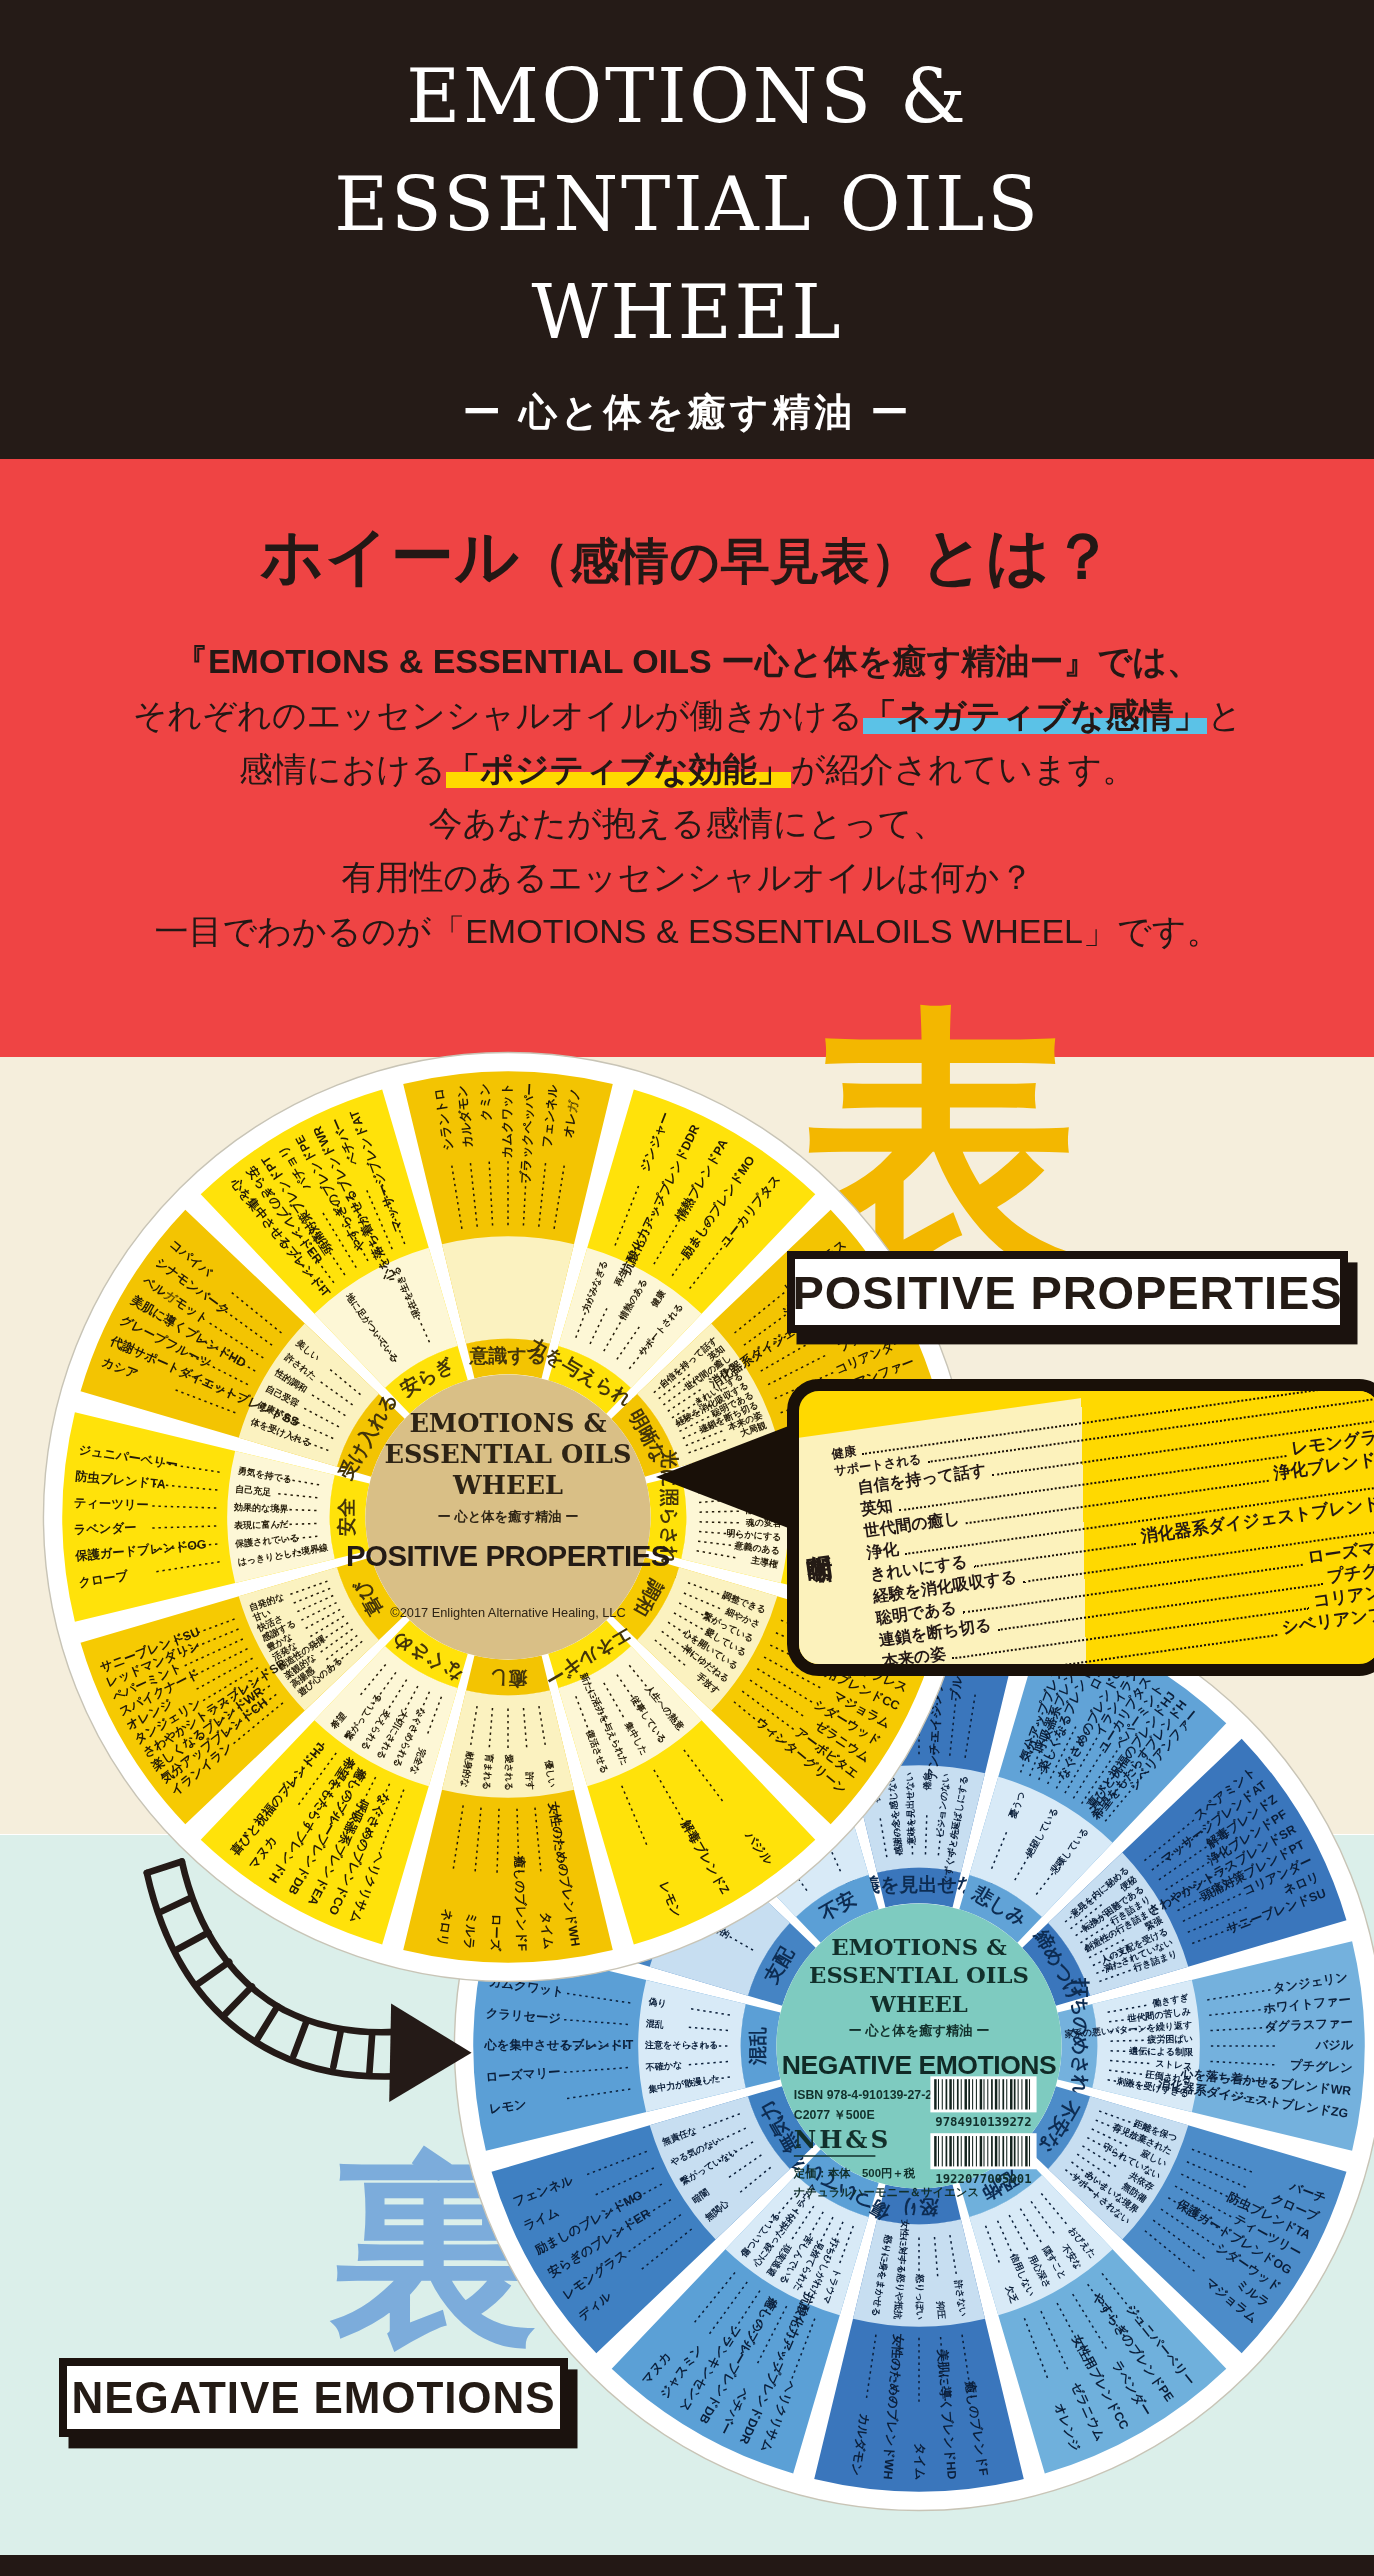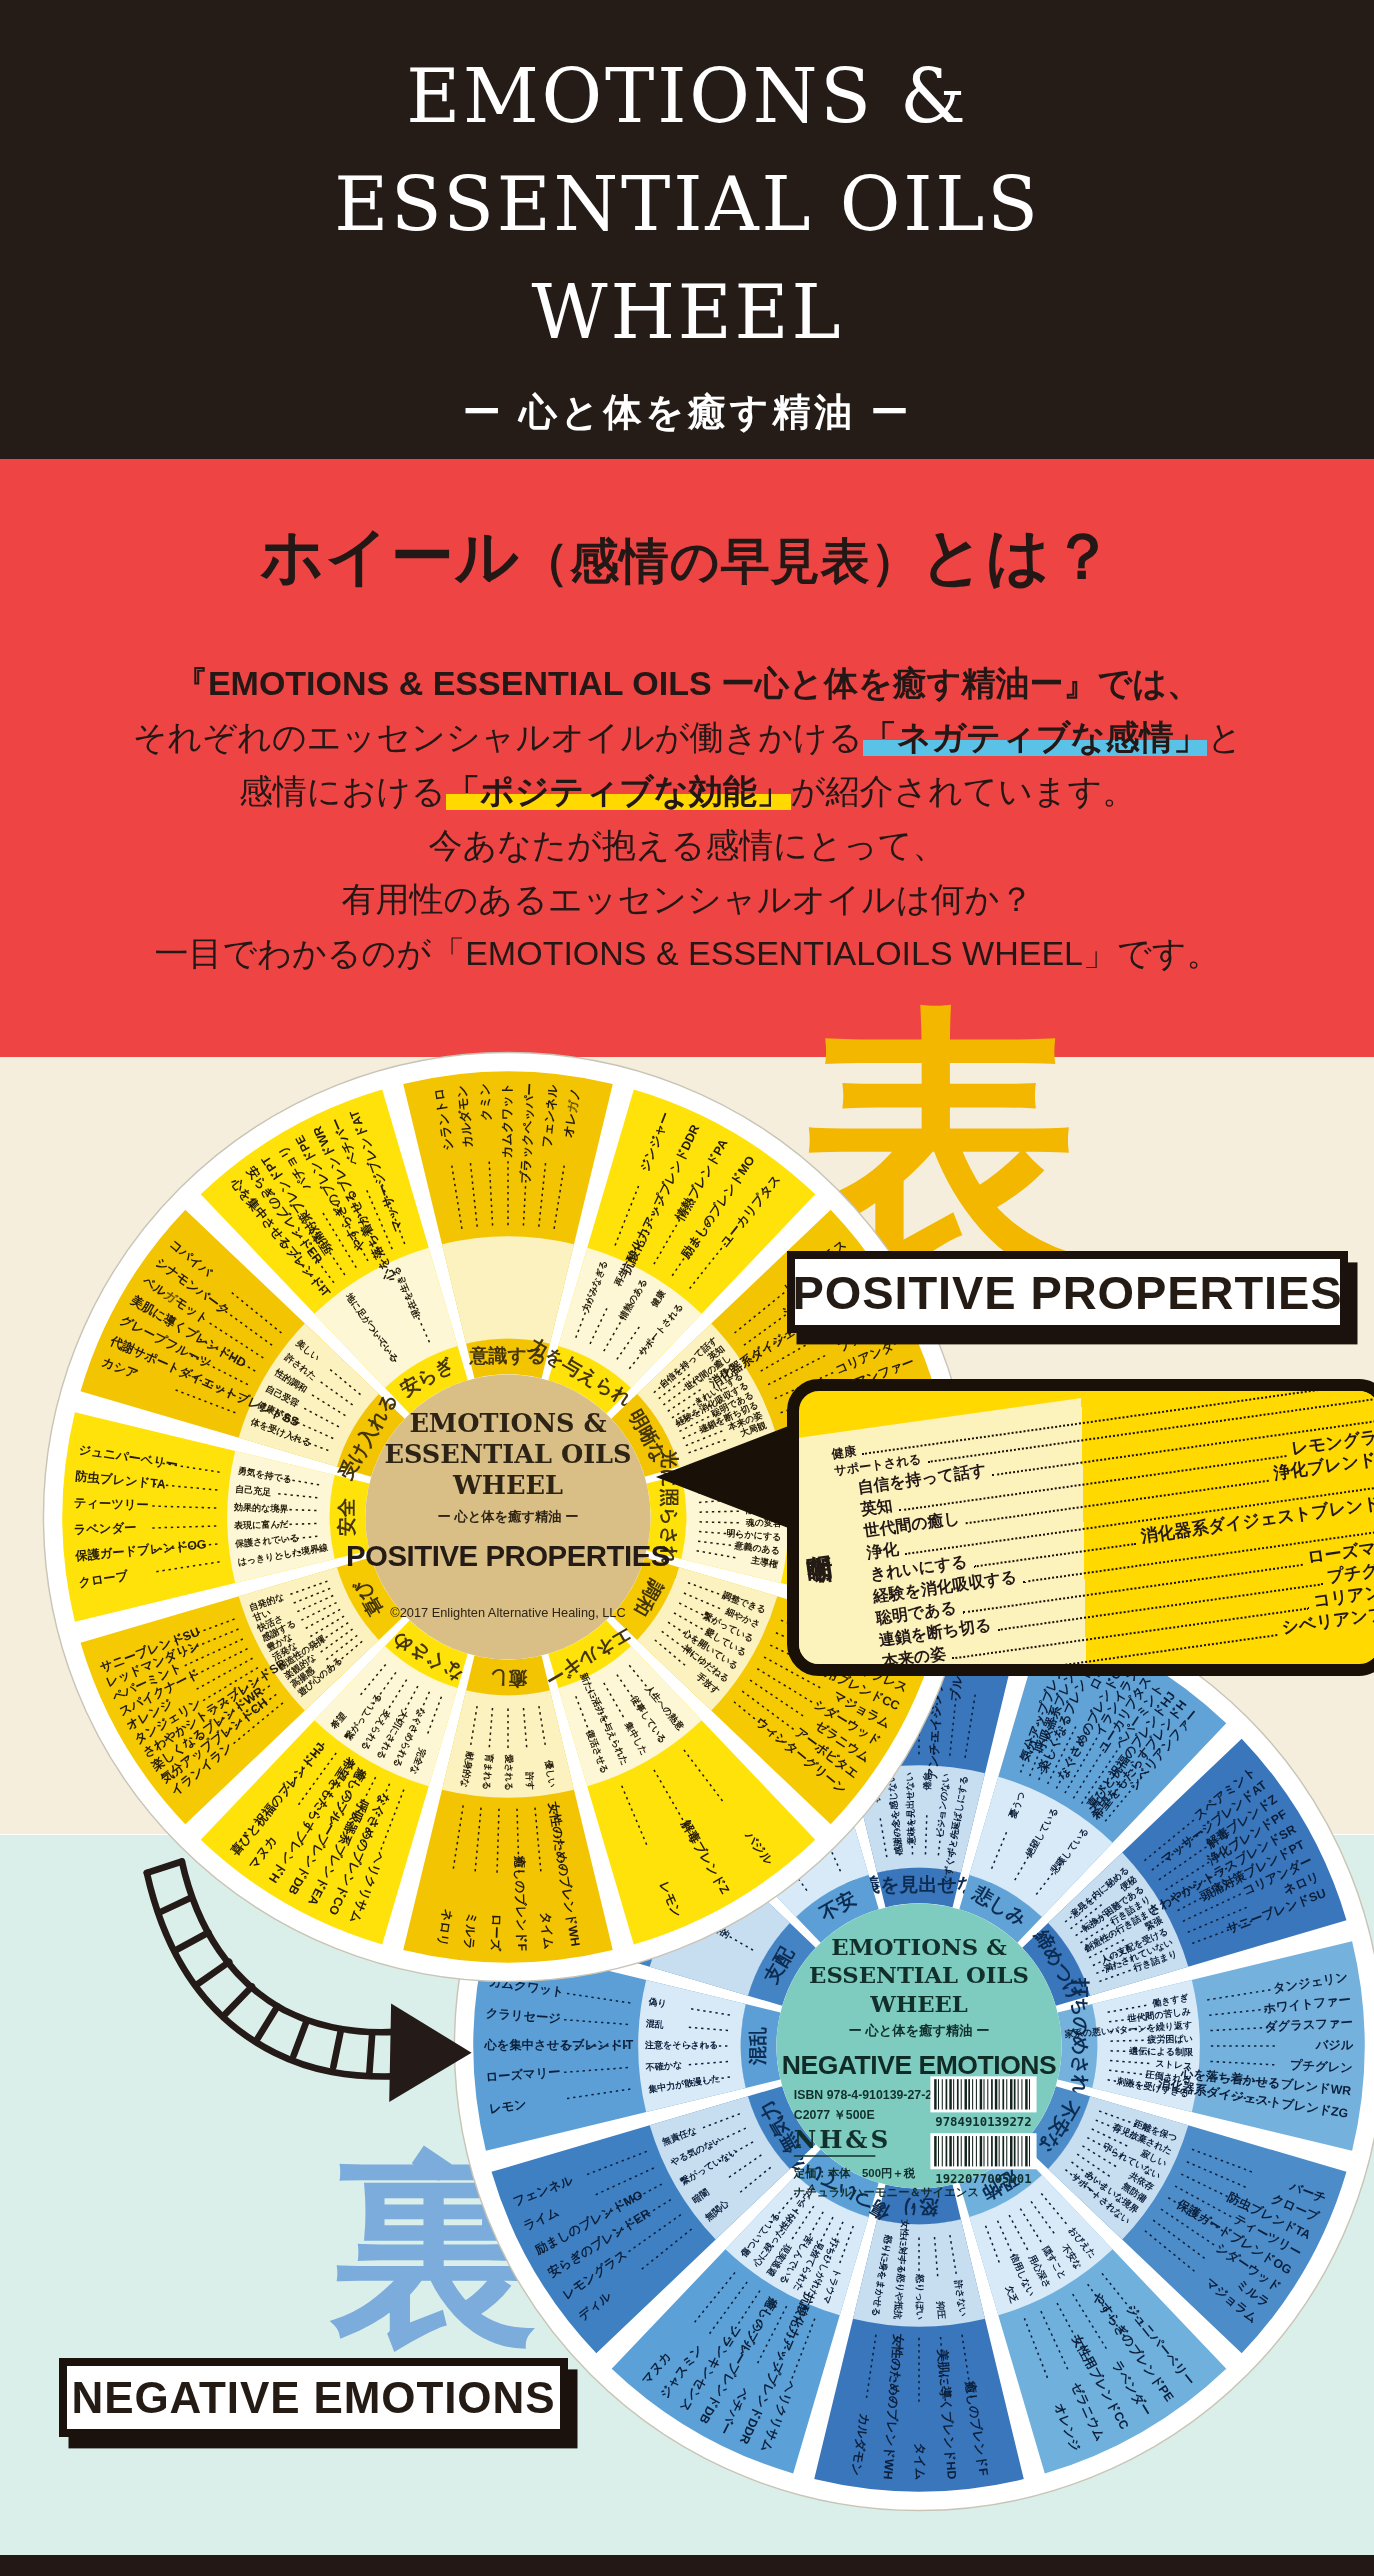--- a/index.html
+++ b/index.html
@@ -10,21 +10,21 @@
   #sec-intro{top:459px;height:598px;background:#ef4444;text-align:center;z-index:0;}
   #sec-front{top:1057px;height:777px;background:#f5eedc;z-index:0;}
   #sec-back{top:1835px;height:721px;background:#dbefea;z-index:0;}
   #bottom-bar{top:2555px;height:21px;background:#231815;z-index:6;}
   .htitle{font-family:"DejaVu Serif","Liberation Serif",serif;font-weight:500;
           font-size:74px;line-height:108px;letter-spacing:2.8px;padding-top:42px;}
   .hsub{font-size:38px;font-weight:700;letter-spacing:3.8px;margin-top:21px;}
   #intro-heading{padding-top:55px;font-weight:900;font-size:63px;letter-spacing:0.9px;}
   #intro-heading .paren{font-size:49px;}
   .para{font-size:34px;line-height:54px;font-weight:500;}
-  #para1{margin-top:56px;}
+  #para1{margin-top:34px;}
   #para2{}
   .hl{font-weight:900;}
   .hl-blue{background:linear-gradient(transparent 58%, #5bc2e7 58%);text-align:right;}
   .hl-yellow{background:linear-gradient(transparent 58%, #ffd900 58%);}
   .side-label{position:absolute;z-index:1;font-weight:900;line-height:1;}
   #front-label{left:796px;top:1003px;font-size:284px;color:#f3b700;}
   #back-label{left:330px;top:2145px;font-size:209px;color:#7cacdb;}
   .banner{position:absolute;background:#fff;border:8.5px solid #1b120e;box-shadow:9.5px 11.4px 0 #1b120e;
           display:flex;align-items:center;justify-content:center;font-weight:900;color:#241b15;
           z-index:5;white-space:nowrap;}

